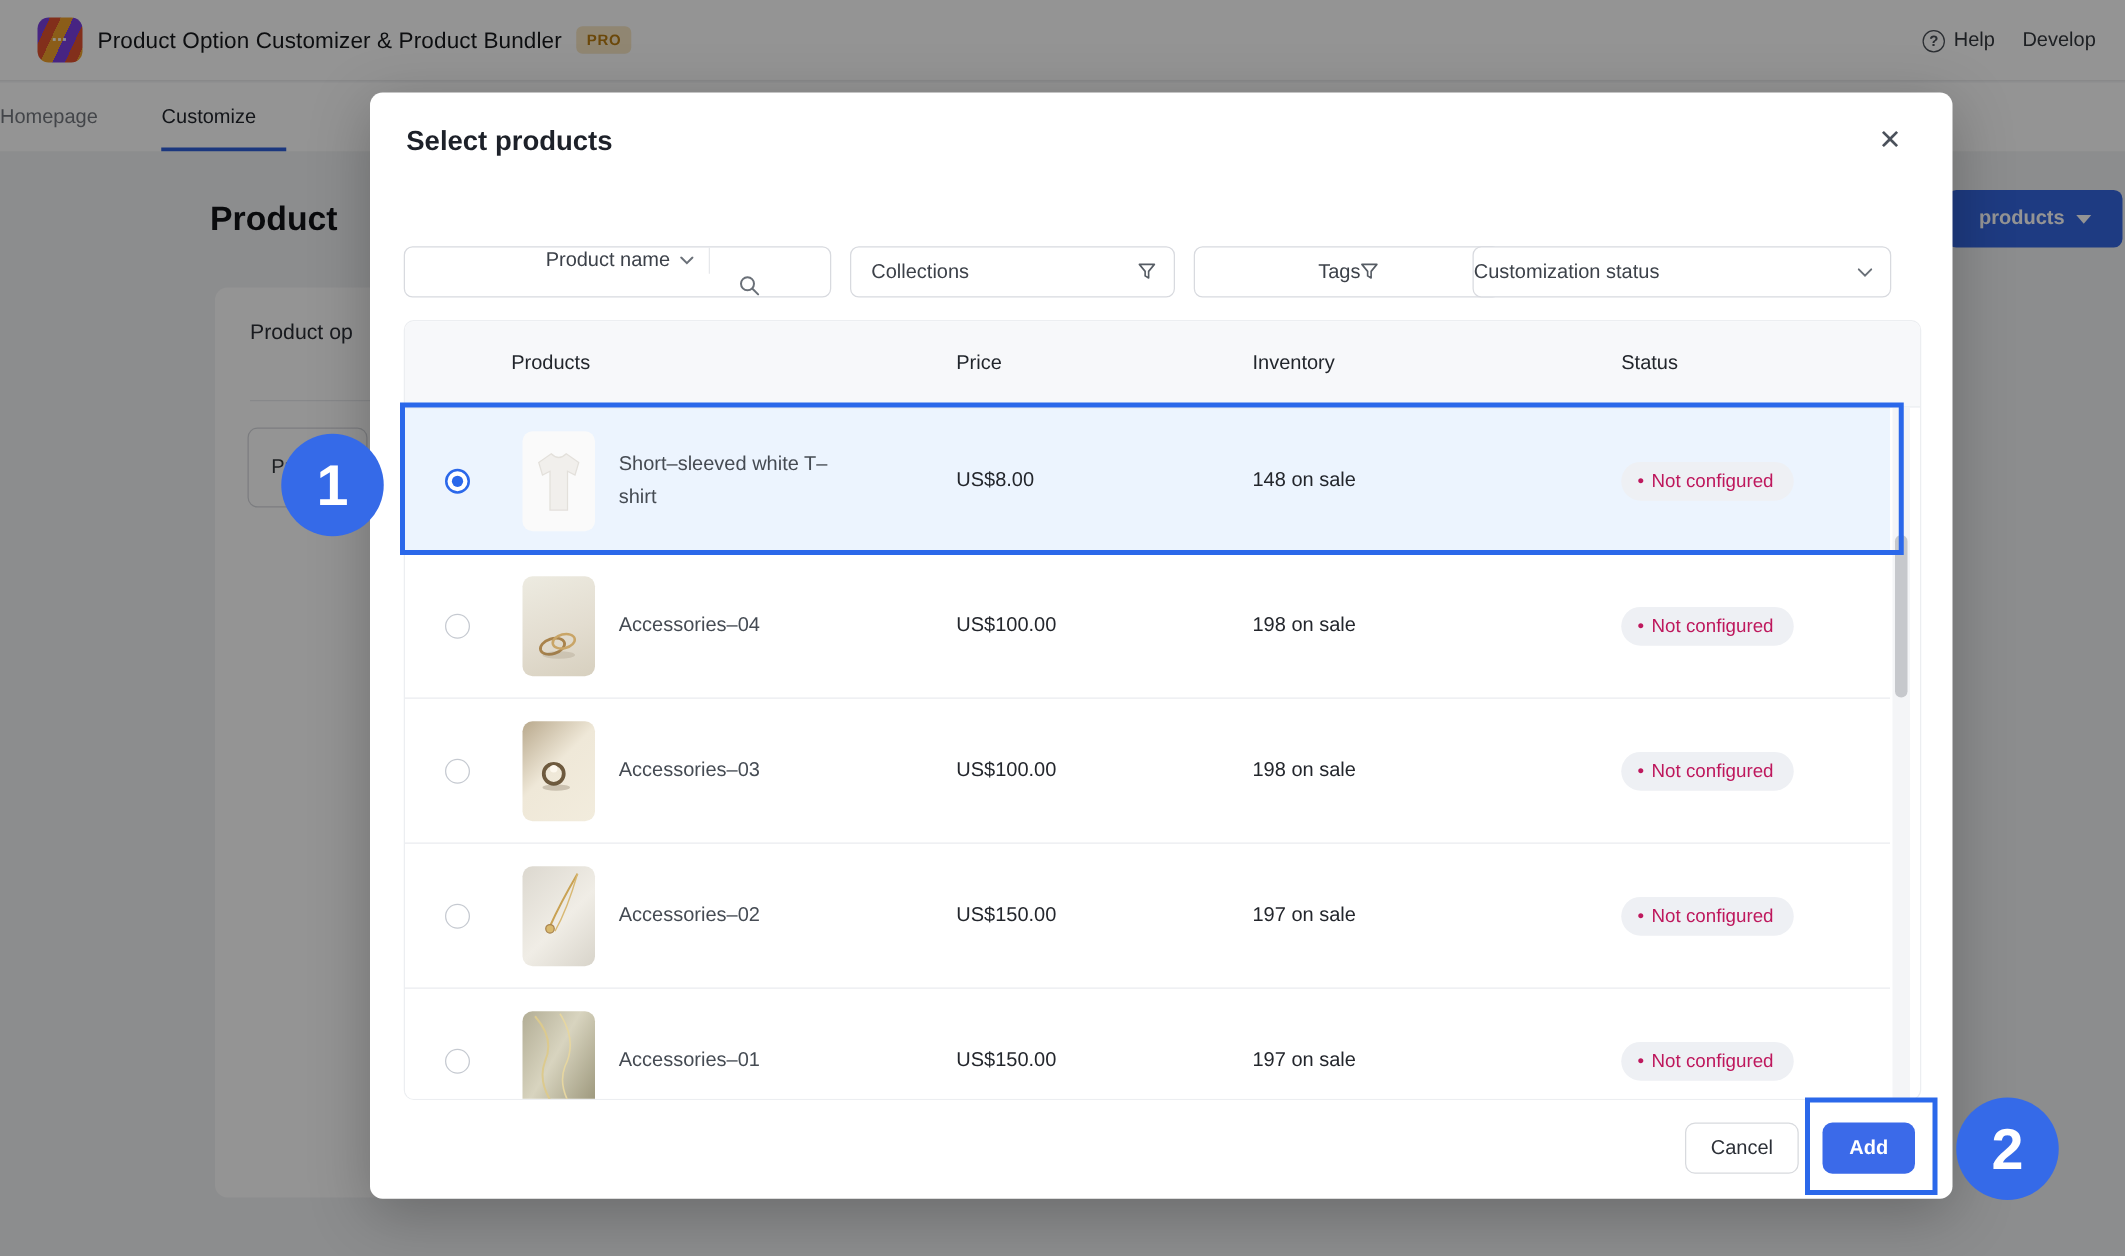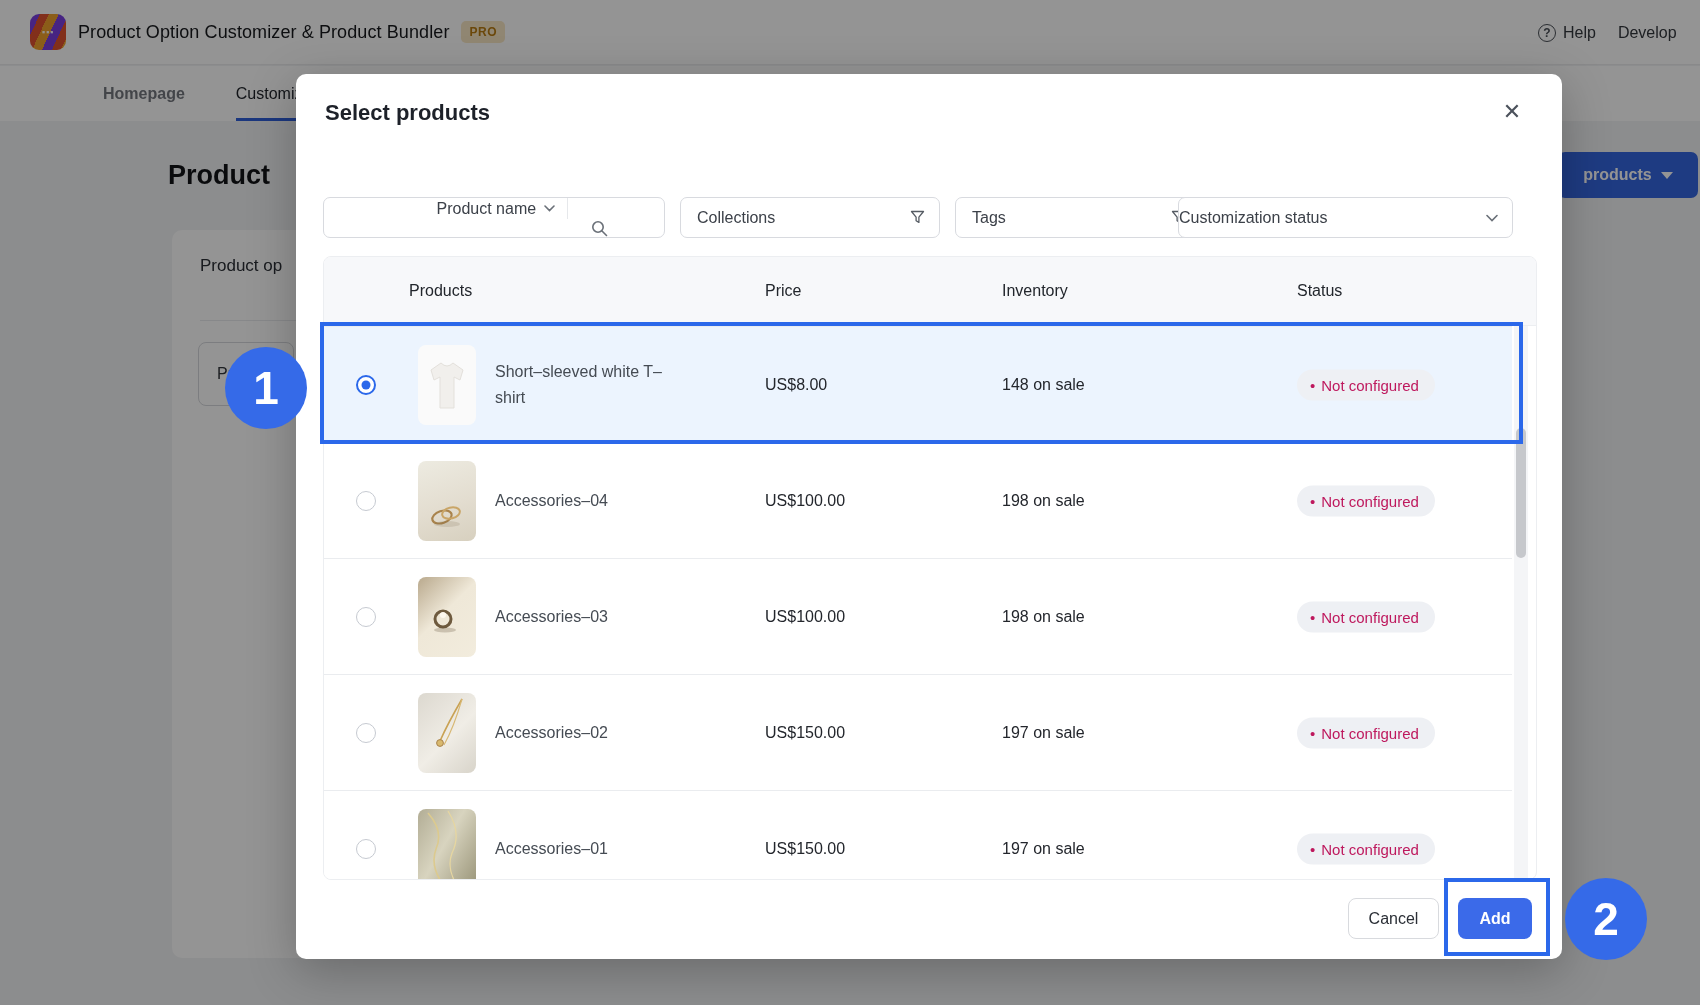--- a/index.html
+++ b/index.html
@@ -17,22 +17,22 @@
   .appbar-title { margin-left:12px; font-size:18px; font-weight:400; color:#17191d; letter-spacing:.1px; }
   .pro-badge { margin-left:12px; background:#f8e7c4; color:#b97c12; font-size:12px; font-weight:700;
     padding:4px 8px; border-radius:5px; letter-spacing:.5px; }
   .appbar-right { position:absolute; left:1538px; top:0; height:65px; display:flex; align-items:center; gap:22px;
     font-size:16px; color:#33373d; white-space:nowrap; }
   .help-wrap { display:flex; align-items:center; gap:7px; cursor:pointer; }
   .qmark { width:18px; height:18px; border:1.5px solid #4b5057; border-radius:50%; color:#4b5057;
     font-size:12px; font-weight:700; display:flex; align-items:center; justify-content:center; }
 
   .tabbar { position:absolute; left:0; top:66px; width:1700px; height:55px; background:#fff; display:flex; align-items:center; }
-  .tab { font-size:16px; color:#74787f; margin-left:103px; cursor:pointer; position:relative; height:100%;
-    display:flex; align-items:center;font-weight:bold; }
+  .tab { font-size:16px; color:#74787f; cursor:pointer; position:relative; height:100%;
+    display:flex; align-items:center; }
   .tab.active { margin-left:51px; color:#1f232a; font-weight:500; }
   .tab.active::after { content:""; position:absolute; left:0; bottom:0; width:100px; height:3px; background:#2f5fd9; }
 
   .main-heading { position:absolute; left:168px; top:160px; font-size:27px; font-weight:700; color:#121418; }
   .bg-card { position:absolute; left:172px; top:230px; width:1360px; height:728px; background:#fff; border-radius:10px; }
   .bg-card-title { position:absolute; left:28px; top:26px; font-size:17px; color:#2b2f36; }
   .bg-card-divider { position:absolute; left:28px; top:90px; width:1300px; height:1px; background:#e9eaee; }
   .bg-card-button { position:absolute; left:26px; top:112px; width:96px; height:64px; border:1px solid #d6d8dd;
     border-radius:8px; background:#fff; font-size:16px; color:#33373d; text-align:left; padding-left:18px; }
   .bg-top-button { position:absolute; left:1558px; top:152px; width:140px; height:46px; background:#3566e0;
@@ -56,21 +56,21 @@
   .f-box { position:absolute; top:0; height:41px; border:1px solid #d8dadf; border-radius:7px; background:#fff;
     display:flex; align-items:center; font-size:16px; color:#3c4149; }
   .combo { left:27px; width:342px;flex-direction:column; }
   .combo-name { width:147px; display:flex; align-items:center; gap:8px; padding-left:16px; cursor:pointer;
     border-right:1px solid #e6e8eb; height:100%; }
   .combo-search { flex:1; display:flex; align-items:center; height:100%; }
   .combo-search input { flex:1; border:none; outline:none; height:100%; padding:0 6px 0 12px; font-size:16px;
     background:transparent; min-width:0; }
   .icon-pad { padding-right:14px; display:flex; align-items:center; }
   .fb-collections { left:384px; width:260px; justify-content:space-between; padding-left:16px; cursor:pointer; }
-  .fb-tags { left:659px; width:246px; justify-content:space-between; padding-left:16px; cursor:pointer; }
+  .fb-tags { left:659px; width:246px; justify-content:center; padding-left:16px; cursor:pointer; }
   .fb-status { left:882px; width:335px; justify-content:space-between; padding-left:0; cursor:pointer; }
 
   
   .table { position:absolute; left:27px; top:182px; width:1214px; height:624px; border:1px solid #eceef1;
     border-radius:8px; background:#fff; overflow:hidden; }
   .thead { position:relative; height:69px; background:#f7f8fa; border-bottom:1px solid #eceef1; }
   .th { position:absolute; top:50%; transform:translateY(-50%); font-size:16px; font-weight:500; color:#22262c; }
   .th-products { left:85px; } .col-price { left:441px; } .col-inv { left:678px; } .col-status { left:973px; }
 
   .trow { position:relative; height:116px; width:calc(100% - 24px); background:#fff; border-top:1px solid #eaecef; cursor:pointer; }

